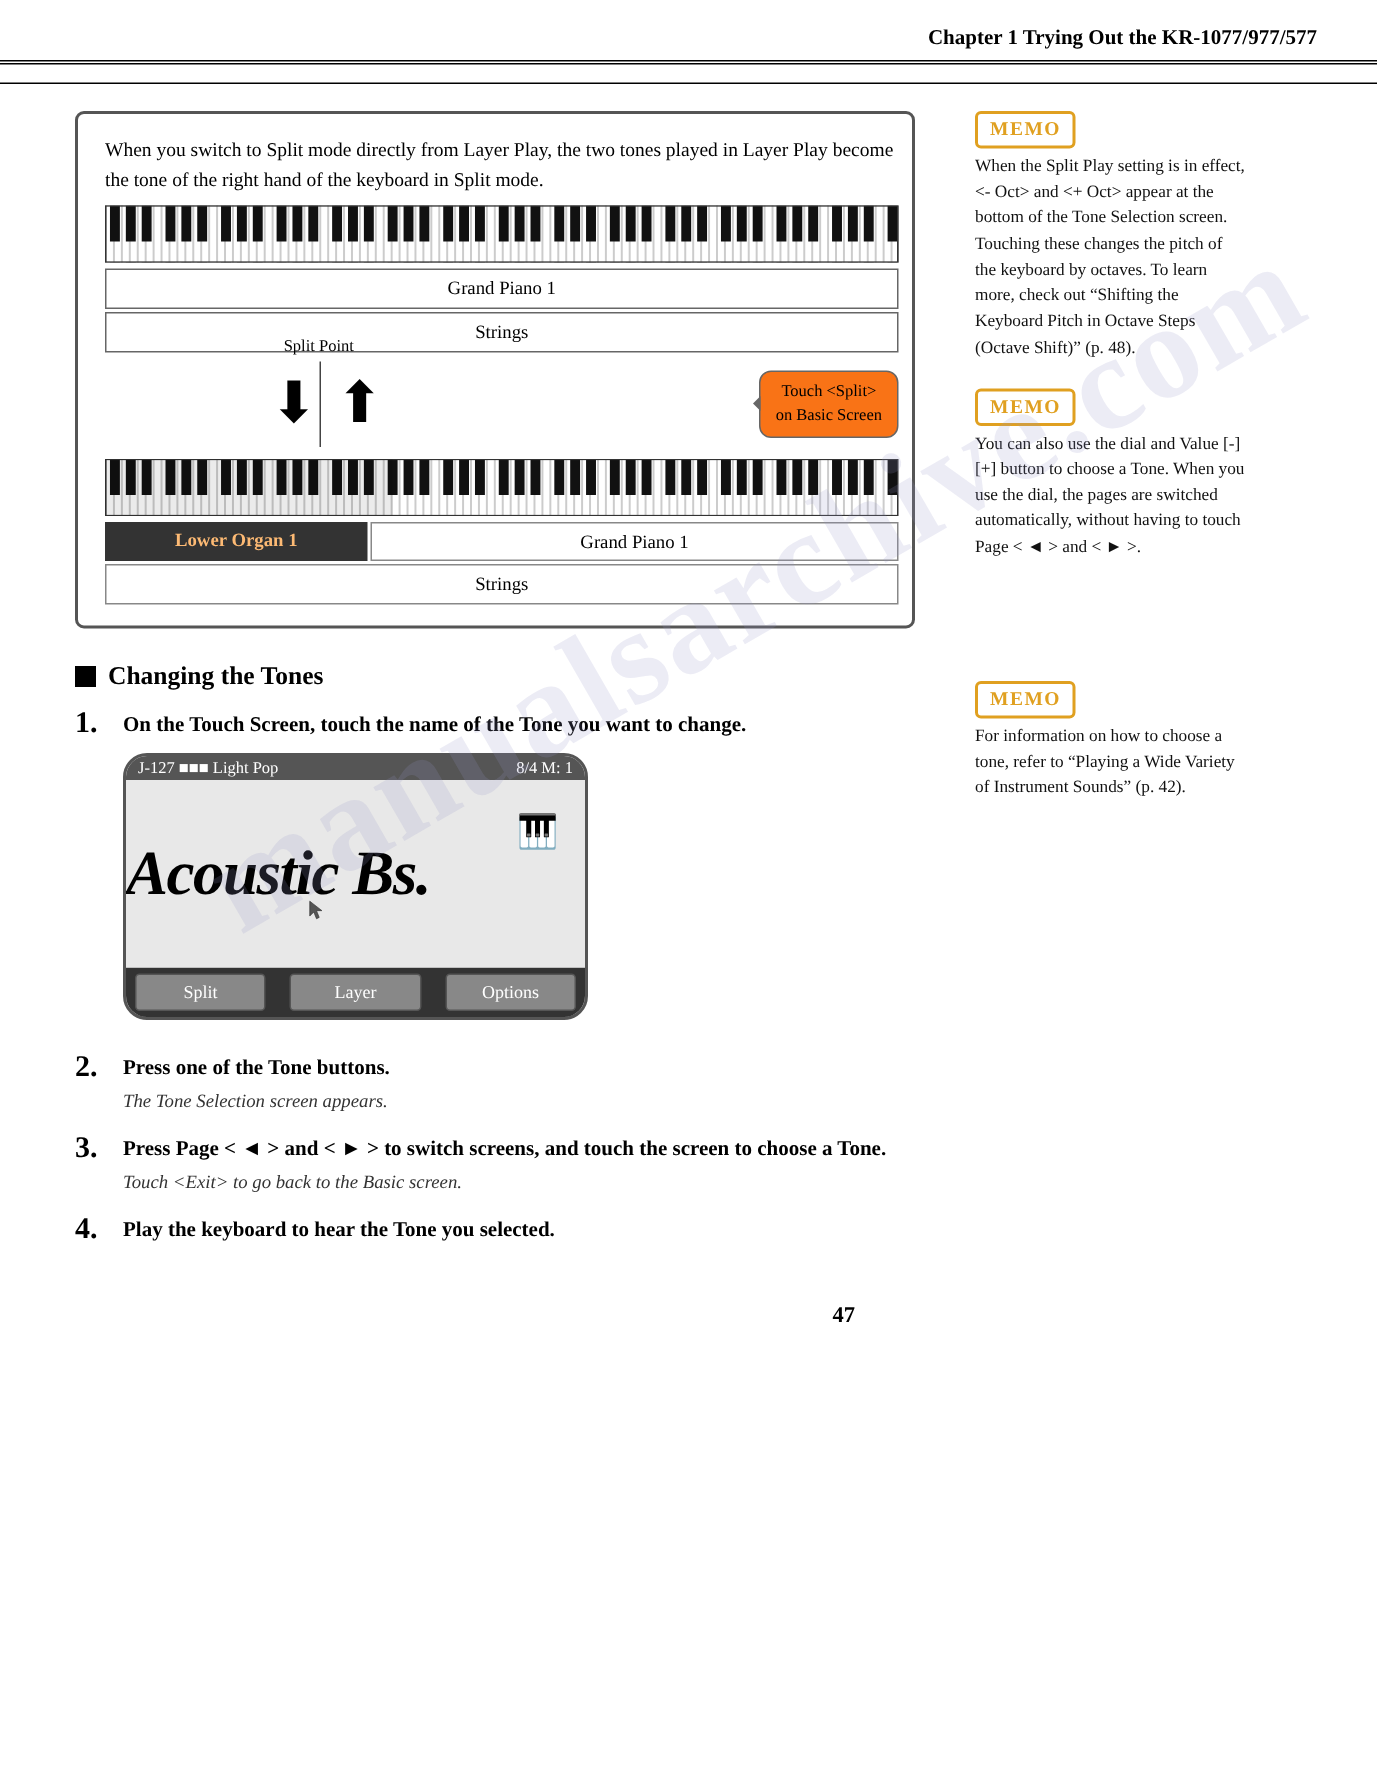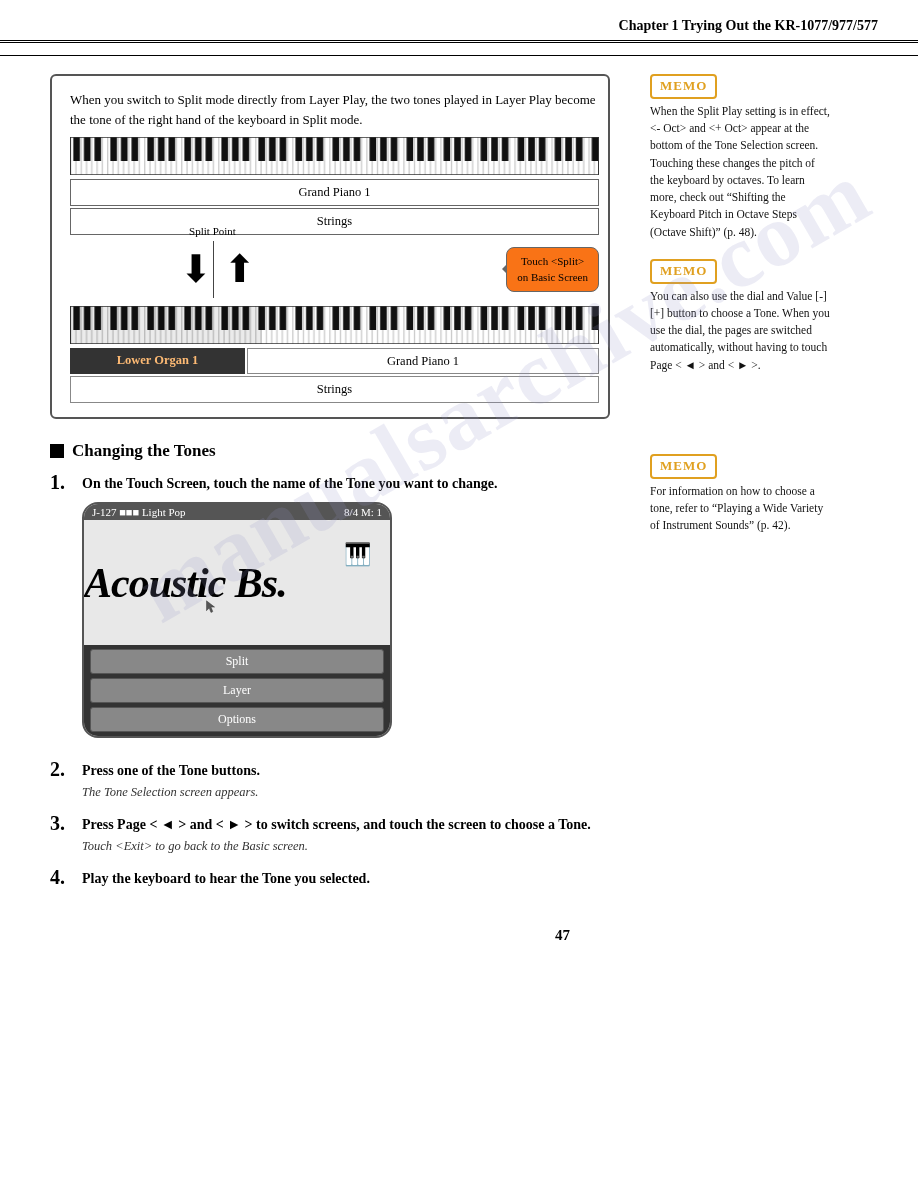--- a/index.html
+++ b/index.html
@@ -244,22 +244,22 @@
       position: absolute;
       left: 118px;
       bottom: 28px;
       width: 18px;
       height: 18px;
     }
 
     .ts-footer {
       background: #333;
       display: flex;
-      flex-direction: column;
-      gap: 4px;
+      flex-direction: row;
+      gap: 16px;
       padding: 4px 6px;
     }
 
     .ts-btn {
       background: #888;
       color: #fff;
       text-align: center;
       font-size: 12px;
       padding: 4px 12px;
       border-radius: 3px;

